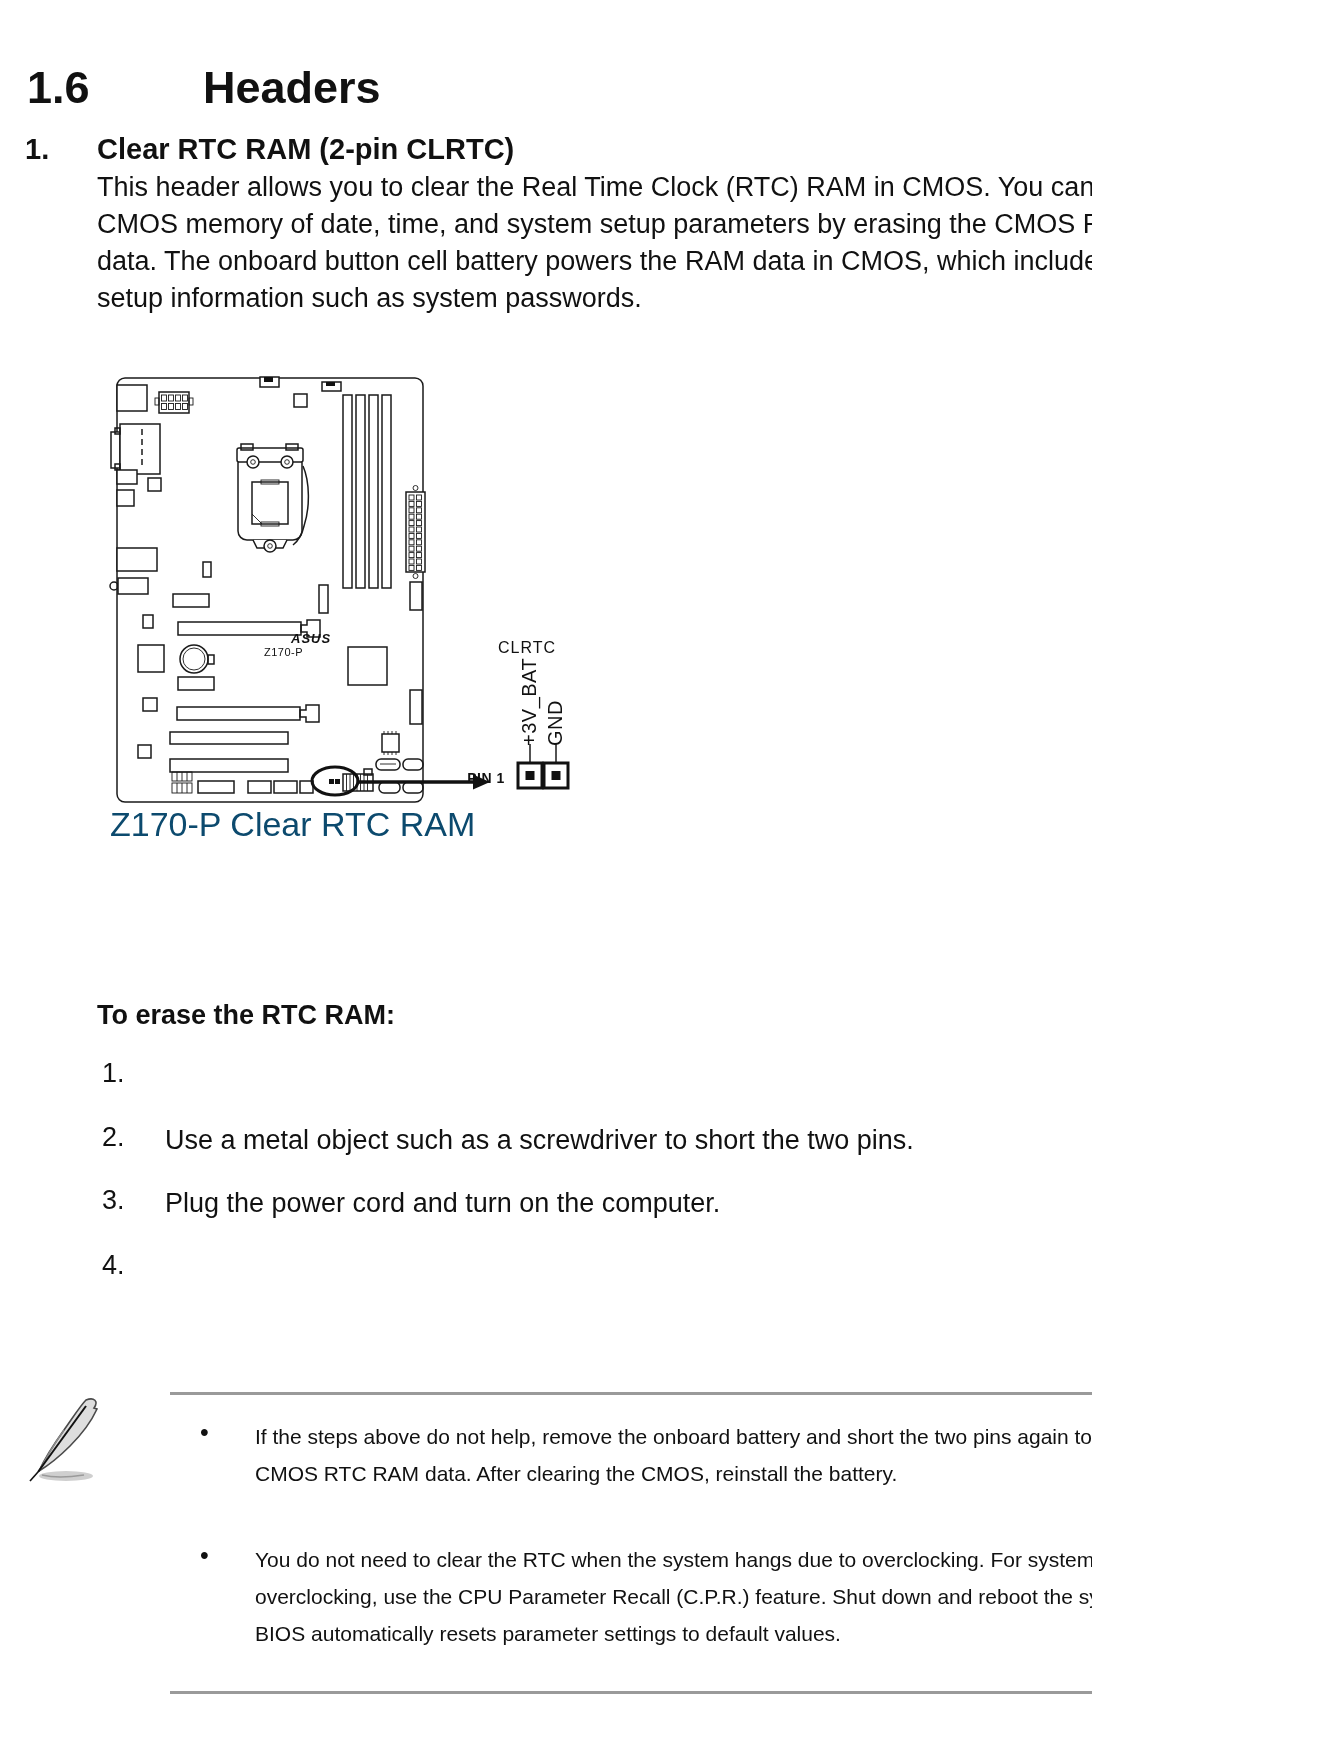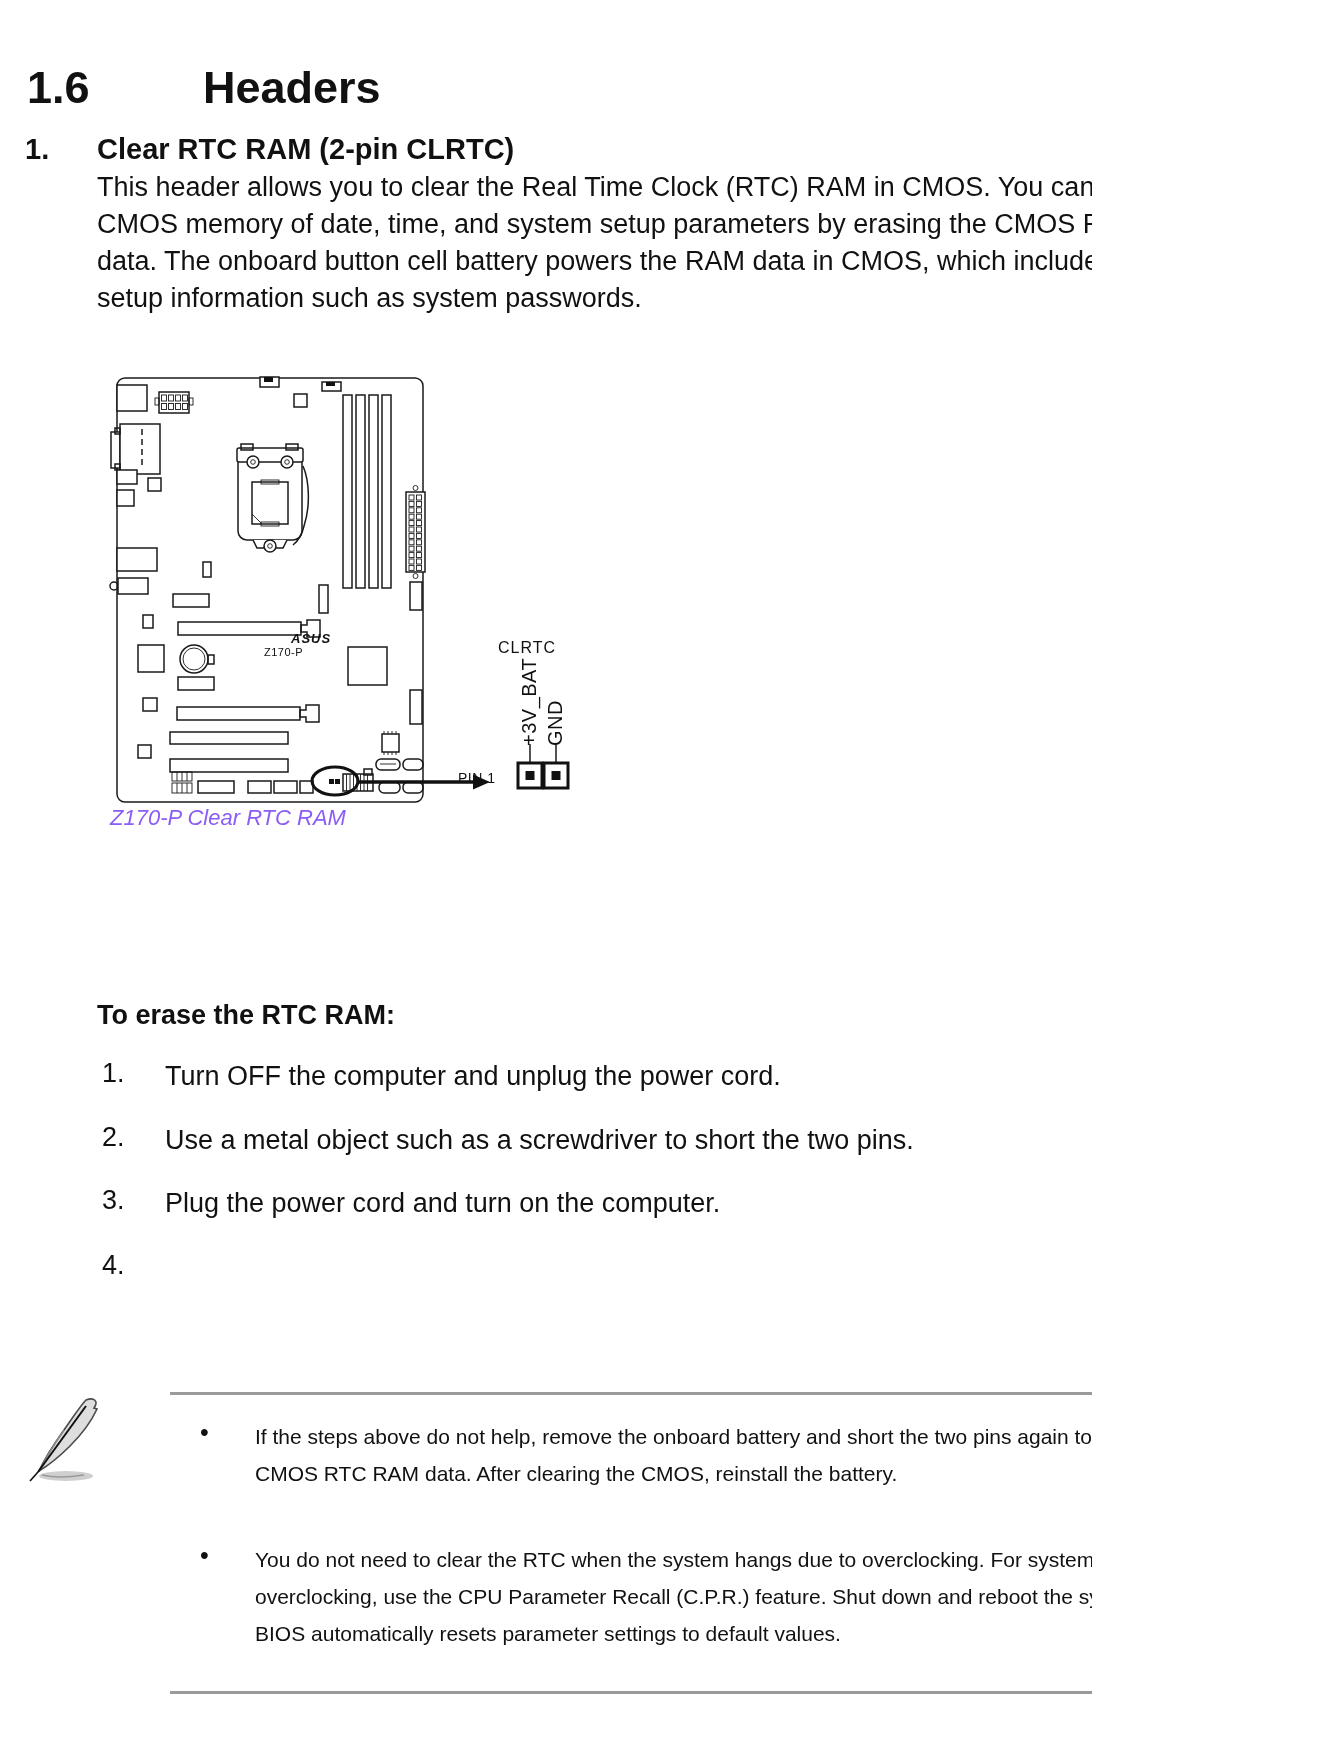--- a/index.html
+++ b/index.html
@@ -12,24 +12,24 @@
   .h1-num{left:27px;top:62px;font-size:45px;font-weight:bold;letter-spacing:0px;}
   .h1-title{left:203px;top:62px;font-size:45px;font-weight:bold;}
   .h2-num{left:25px;top:133px;font-size:29px;font-weight:bold;}
   .h2-title{left:97px;top:133px;font-size:29px;font-weight:bold;}
   .intro{left:97px;top:169px;width:1128px;font-size:27px;line-height:37px;}
   .fig-svg{left:85px;top:330px;}
   .clrtc-label{left:498px;top:639px;font-size:16px;letter-spacing:1px;text-align:center;}
   .pin-label{font-size:20px;white-space:nowrap;transform:rotate(-90deg);transform-origin:0 0;letter-spacing:0.5px;}
   .pin-label-bat{left:518px;top:746px;}
   .pin-label-gnd{left:544px;top:746px;}
-  .pin1-label{left:458px;top:770px;width:56px;font-size:14px;text-align:left;letter-spacing:0.5px;}
+  .pin1-label{left:458px;top:770px;width:56px;font-size:14px;text-align:center;letter-spacing:0.5px;font-weight:bold;}
   .board-brand{left:264px;top:631px;width:60px;font-size:13px;font-weight:bold;font-style:italic;letter-spacing:1px;margin-left:27px;}
   .board-model{left:264px;top:646px;width:60px;font-size:11px;letter-spacing:0.5px;}
-  .fig-caption{left:110px;top:805px;font-size:22px;color:#8b5cf6;font-style:italic;}
+  .fig-caption{left:110px;top:805px;font-size:34px;color:#0c4a6e;}
   .proc-heading{left:97px;top:1000px;font-size:27px;font-weight:bold;}
   .step-num{position:absolute;left:5px;top:0;font-size:27px;}
   .step-text{position:absolute;left:68px;top:0;font-size:27px;width:1062px;line-height:37px;}
   .step-row{position:absolute;left:97px;height:40px;width:1140px;}
   .step-1{top:1058px;} .step-2{top:1122px;} .step-3{top:1185px;} .step-4{top:1250px;height:85px;}
   .rule{position:absolute;left:170px;width:1086px;height:0;border-top:3px solid #9a9a9a;}
   .rule-top{top:1392px;} .rule-bottom{top:1691px;}
   .note-icon{left:28px;top:1394px;}
   .note-row{position:absolute;left:200px;width:1046px;}
   .note-row-1{top:1418px;} .note-row-2{top:1541px;}
@@ -259,21 +259,20 @@
   <div class="abs clrtc-label">CLRTC</div>
   <div class="abs pin-label pin-label-bat">+3V_BAT</div>
   <div class="abs pin-label pin-label-gnd">GND</div>
   <div class="abs pin1-label">PIN 1</div>
   <div class="abs fig-caption">Z170-P Clear RTC RAM</div>
 
   <div class="abs proc-heading">To erase the RTC RAM:</div>
 
   <div class="step-row step-1">
     <span class="step-num">1.</span>
-    <span class="step-text">Turn OFF the computer and unplug the power cord.</span>
   </div>
   <div class="step-row step-2">
     <span class="step-num">2.</span>
     <span class="step-text">Use a metal object such as a screwdriver to short the two pins.</span>
   </div>
   <div class="step-row step-3">
     <span class="step-num">3.</span>
     <span class="step-text">Plug the power cord and turn on the computer.</span>
   </div>
   <div class="step-row step-4">

